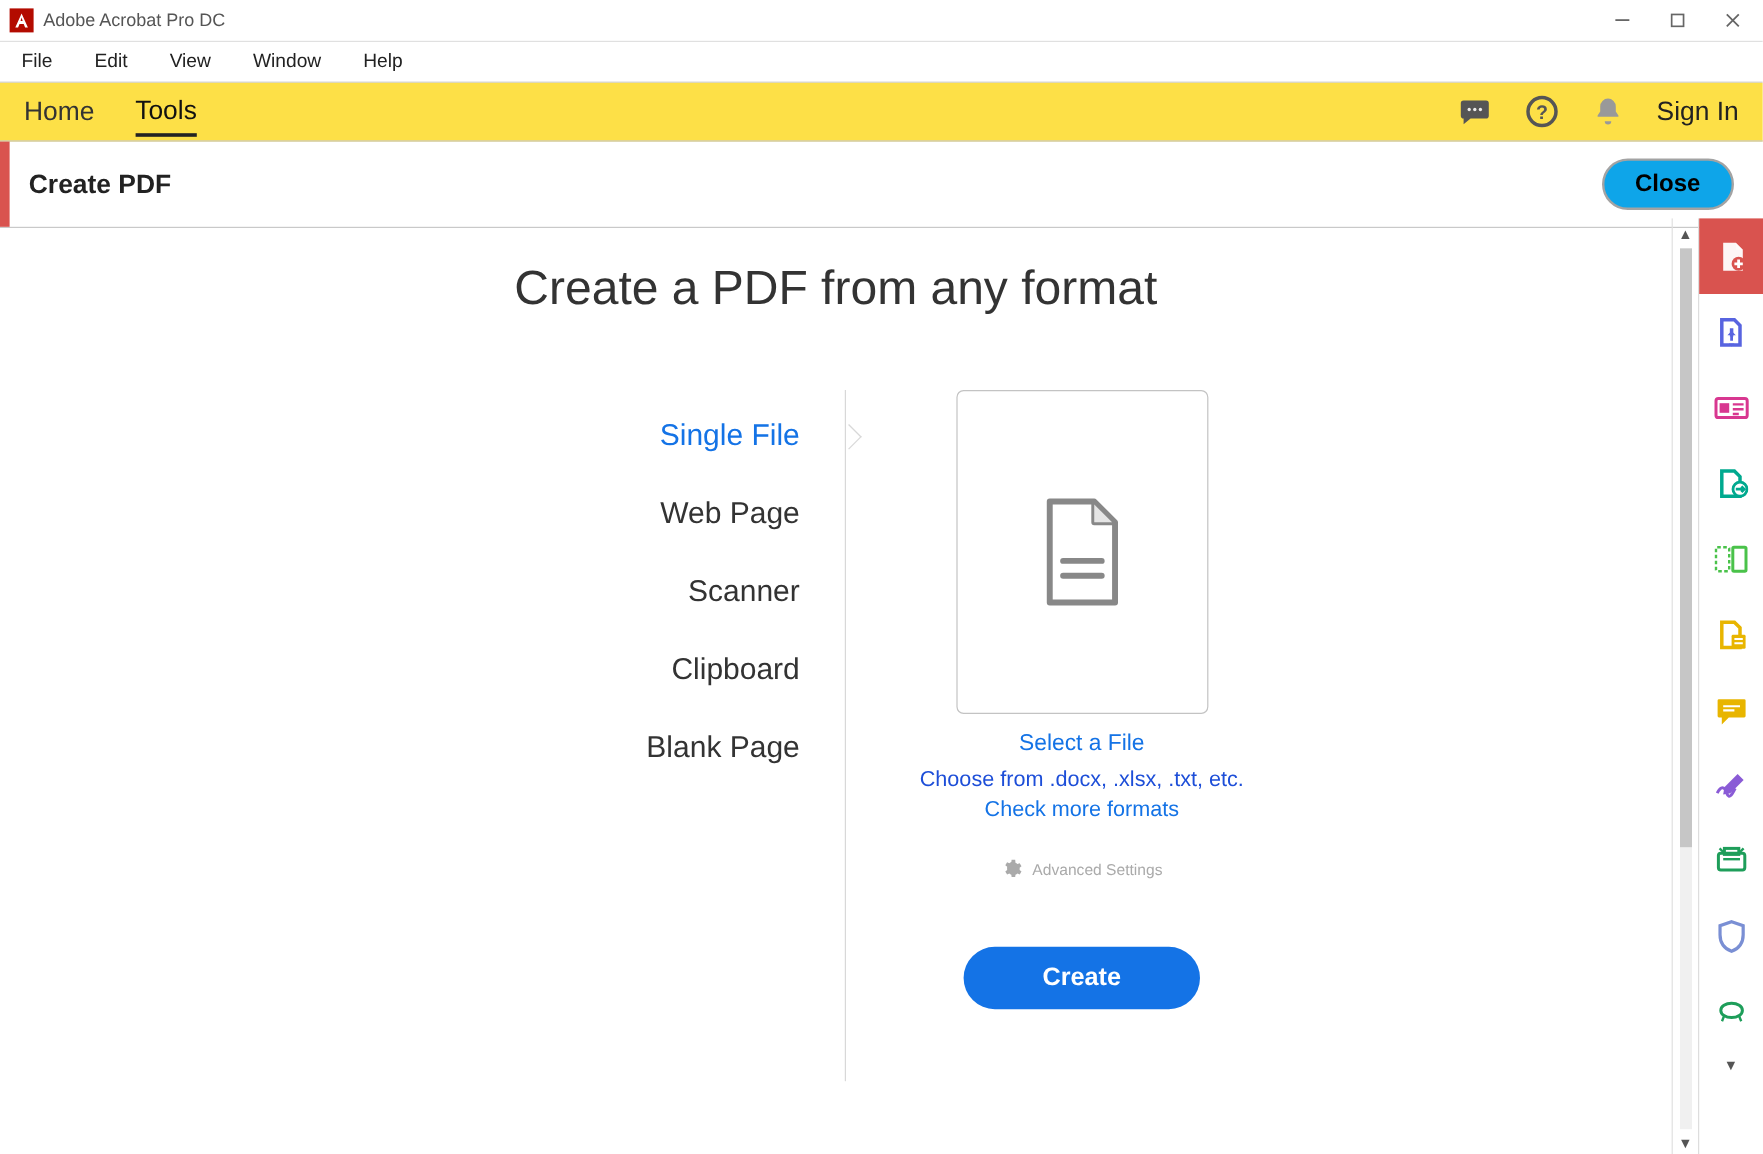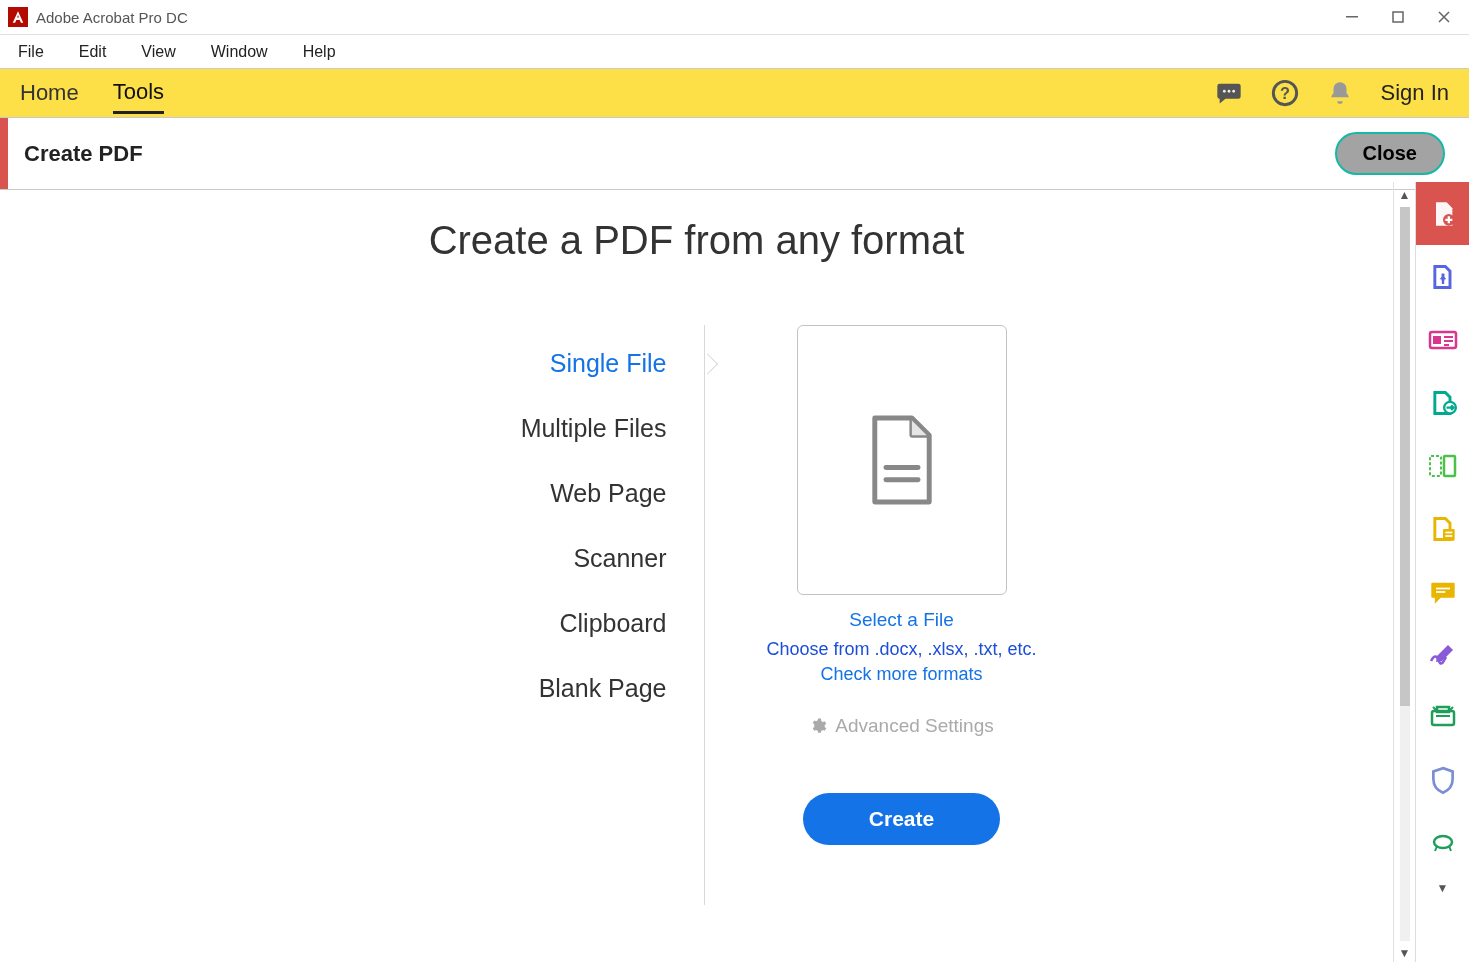--- a/index.html
+++ b/index.html
@@ -23,21 +23,21 @@
   .topnav-item { font-size: 22px; color: #333; cursor: default; padding: 6px 0; }
   .topnav-item.active { border-bottom: 3px solid #222; font-weight: 400; color: #111; }
   .topnav-right { margin-left: auto; display: flex; align-items: center; gap: 28px; }
   .topnav-right .icon { color: #555; display: inline-flex; align-items: center; justify-content: center; }
   .signin { font-size: 22px; color: #222; cursor: default; }
   
   
   .subbar { height: 72px; display: flex; align-items: center; padding: 0 24px 0 0; border-bottom: 1px solid #c9c9c9; position: relative; }
   .subbar .red-accent { width: 8px; height: 100%; background: #d9534f; }
   .subbar-title { font-size: 22px; margin-left: 16px; font-weight: 600; color: #222; }
-  .close-btn { margin-left: auto; min-width: 100px; padding: 8px 26px; border: 2px solid #14b8a6; border-radius: 24px; font-size: 20px; font-weight: 600; background: #a3a3a3; cursor: default; }
+  .close-btn { margin-left: auto; min-width: 100px; padding: 8px 26px; border: 2px solid #a3a3a3; border-radius: 24px; font-size: 20px; font-weight: 600; background: #0ea5e9; cursor: default; }
   
   
   .body-wrap { position: absolute; top: 182px; left: 0; right: 0; bottom: 0; display: flex; }
   .content { flex: 1; position: relative; padding-top: 36px; overflow: hidden; }
   .page-title { font-size: 40px; color: #333; text-align: center; margin: 0 0 62px; font-weight: 400; }
   
   .main-row { display: flex; justify-content: center; gap: 70px; }
   
   
   .source-list { width: 340px; text-align: right; padding-top: 6px; position: relative;}
@@ -52,21 +52,21 @@
     background:#fff; border-top:1px solid #d8d8d8; border-right:1px solid #d8d8d8;
     transform: translateY(-50%) rotate(45deg);
   }
   
   
   .select-panel { width: 330px; text-align: center; }
   .dropzone { width: 210px; height: 270px; border: 1px solid #c3c3c3; border-radius: 6px; margin: 0 auto 14px; display: flex; align-items: center; justify-content: center; }
   .select-link { color: #1473e6; font-size: 19px; margin: 6px 0 8px; cursor: default; }
   .select-sub { font-size: 18px; color: #1d4ed8; margin: 4px 0; }
   .formats-link { color: #1473e6; font-size: 18px; cursor: default; margin: 4px 0 30px;}
-  .adv { font-size: 19px; color: #aaa; display: inline-flex; align-items: center; gap: 8px; margin-bottom: 56px; cursor: default;}
+  .adv { font-size: 13px; color: #aaa; display: inline-flex; align-items: center; gap: 8px; margin-bottom: 56px; cursor: default;}
   .create-btn { display: inline-block; background: #1473e6; color: #fff; font-size: 21px; font-weight: 600; padding: 14px 66px; border-radius: 30px; cursor: default; }
   
   
   .scroll-arrows { width: 22px; display:flex; flex-direction:column; align-items:center; border-left:1px solid #e0e0e0; padding-top:4px;}
   .scroll-arrows .arrow { font-size: 12px; color: #555; user-select:none; padding:2px 0;}
   .scroll-arrows .track { flex:1; width:10px; background:#f0f0f0; margin:3px 0; position:relative;}
   .scroll-arrows .thumb{ position:absolute; left:0; right:0; top:0; height:68%; background:#c6c6c6;}
   
   .side-tools { width: 54px; display: flex; flex-direction: column; align-items: center; border-left: 1px solid #ddd; padding-top:0;}
   .side-tool { width: 54px; height: 63px; display: flex; align-items: center; justify-content: center; cursor: default; }
@@ -145,21 +145,20 @@
   <div class="subbar-title">Create PDF</div>
   <button class="close-btn">Close</button>
 </div>
 
 <div class="body-wrap">
   <div class="content">
     <h1 class="page-title">Create a PDF from any format</h1>
     <div class="main-row">
       <div class="source-list">
         <div class="source-item active">Single File</div>
-        <div class="source-item">Multiple Files</div>
         <div class="source-item">Web Page</div>
         <div class="source-item">Scanner</div>
         <div class="source-item">Clipboard</div>
         <div class="source-item">Blank Page</div>
       </div>
       <div class="select-panel">
         <div class="dropzone">
           <svg width="78" height="94" viewBox="0 0 60 76">
             <path fill="none" stroke="#888" stroke-width="4" stroke-linejoin="round" d="M8 4h30l14 14v54H8z"></path>
             <path fill="none" stroke="#888" stroke-width="4" stroke-linejoin="round" d="M38 4v14h14"></path>

